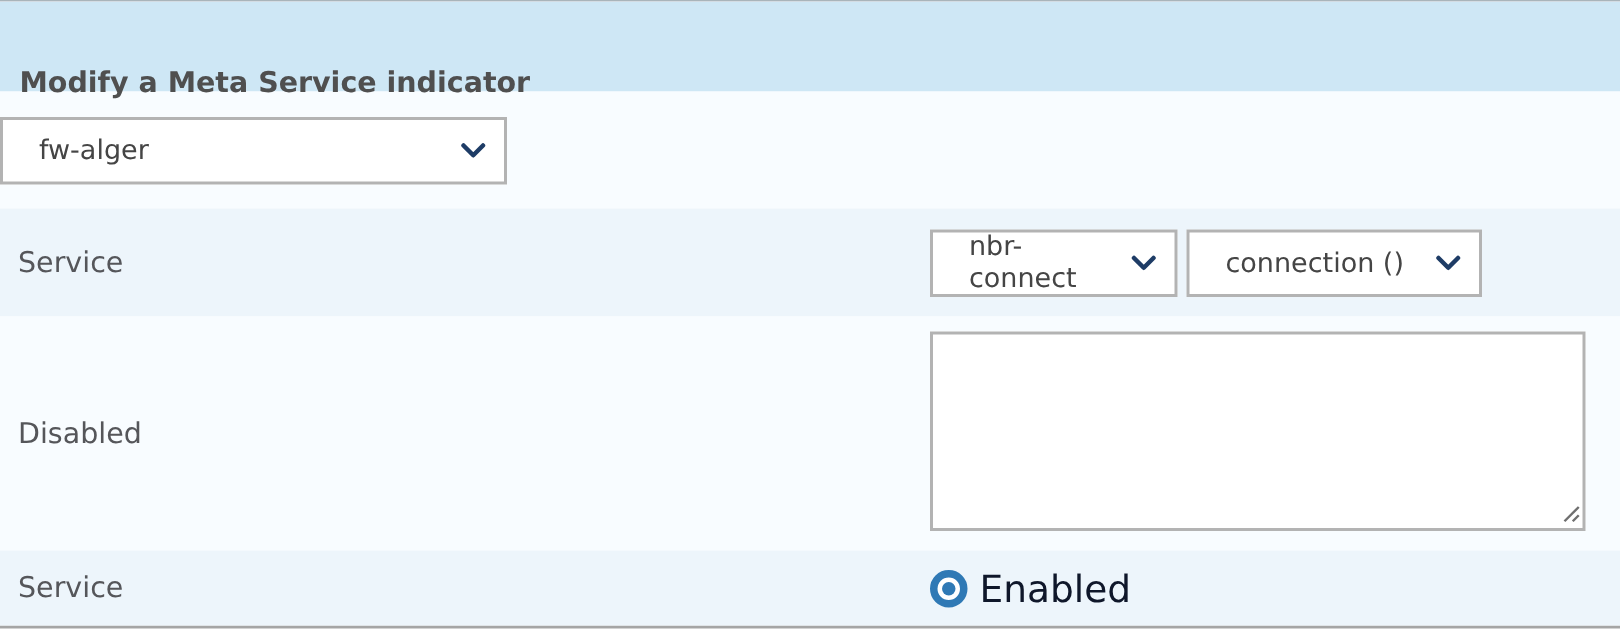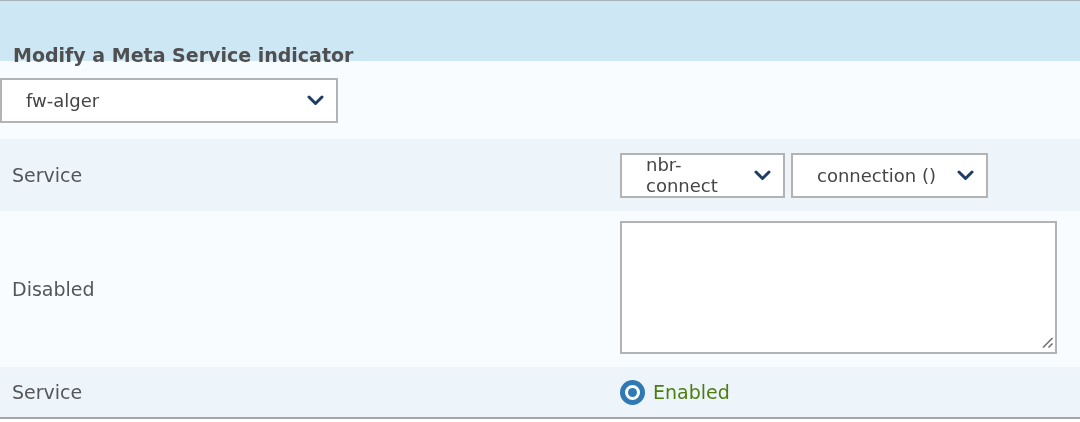--- a/index.html
+++ b/index.html
@@ -123,21 +123,21 @@
   .radio-circle.selected::after {
     content: "";
     position: absolute;
     left: 50%; top: 50%;
     width: 9px; height: 9px;
     margin: -4.5px 0 0 -4.5px;
     border-radius: 50%;
     background: var(--radio-blue);
   }
   .radio-circle.unselected { border: 4px solid var(--radio-gray); }
-  .radio-label { font-size: 19px; color: #4d7c0f; }
+  .radio-label { font-size: 25px; color: #0f172a; }
 </style>
 </head>
 <body>
 
 <div class="page">
   <div class="form-table">
 
     <div class="header-row">
       <span class="header-title">Modify a Meta Service indicator</span>
     </div>

